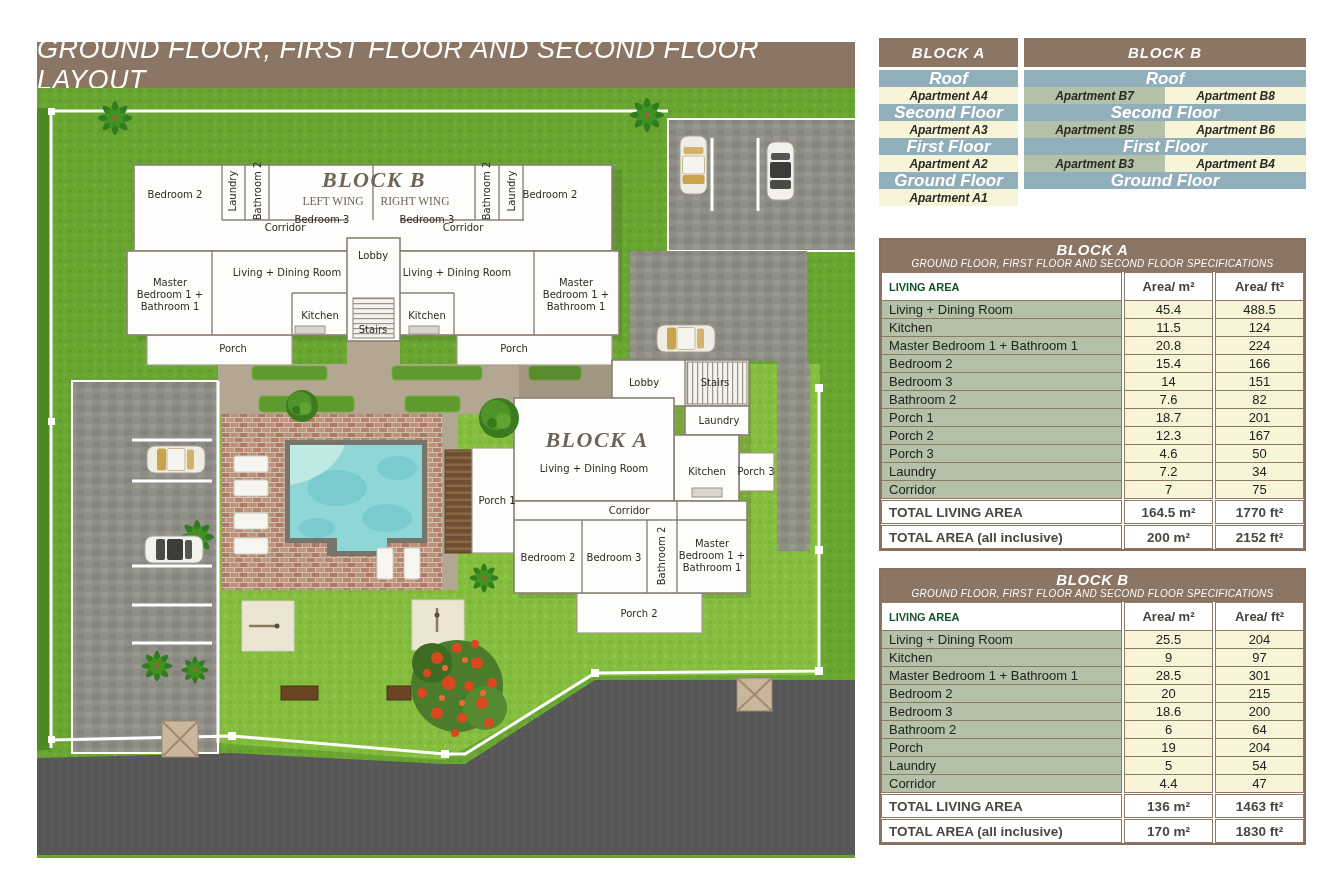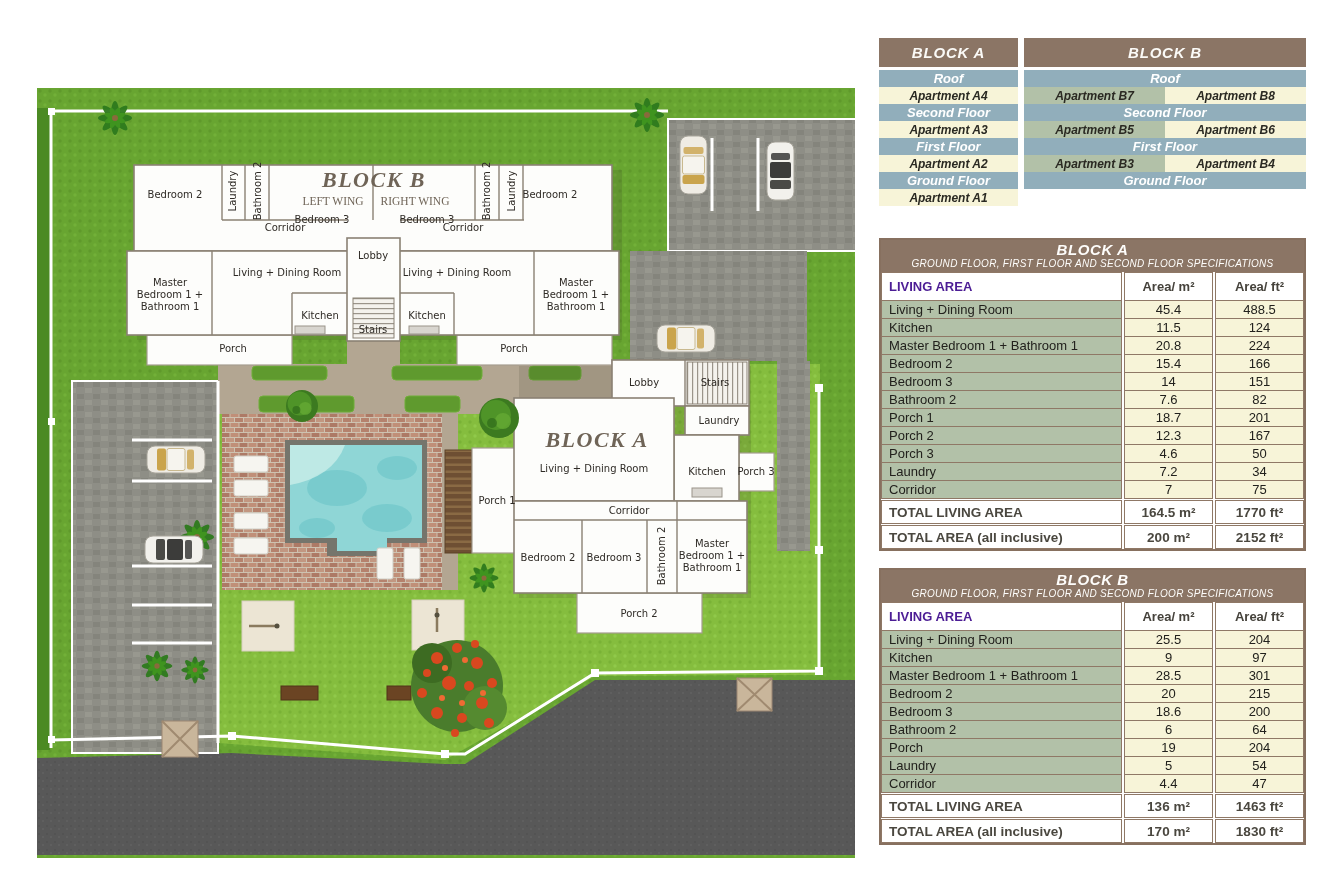--- a/index.html
+++ b/index.html
@@ -22,53 +22,54 @@
   
   .floors{position:absolute;left:879px;top:38px;width:427px;display:flex;gap:6px;}
   .fcol{display:flex;flex-direction:column;}
   .fcol.a{width:139px;}
   .fcol.b{flex:1;}
   .fhdr{height:29px;background:#8b7565;color:#fbfaf7;font-style:italic;font-weight:bold;
         font-size:15px;display:flex;align-items:center;justify-content:center;letter-spacing:.8px;}
   .fgrp{}
   .fgrp.first{margin-top:3px;}
   .fbar{height:17px;background:#91aebb;color:#fff;font-style:italic;font-weight:bold;
-        font-size:13px;display:flex;align-items:center;justify-content:center;}
+        font-size:17px;display:flex;align-items:center;justify-content:center;}
   .fapts{display:flex;border-radius:8px;}
   .fapt{height:17px;flex:1;display:flex;align-items:center;justify-content:center;
         font-style:italic;font-weight:600;font-size:12px;color:#2a2922;}
   .cream{background:#f7f4d8;}
   .sage{background:#b2c1a8;}
   
   .spec{position:absolute;left:879px;width:427px;border:2px solid #87705f;background:#fff;
         box-sizing:border-box;}
   .sphdr{background:#8b7565;color:#fefdfb;text-align:center;padding:2px 0 3px;}
   .spt{font-style:italic;font-weight:bold;font-size:15px;line-height:16px;letter-spacing:.6px;}
   .sps{font-style:italic;font-size:10px;line-height:11px;letter-spacing:.3px;}
   .scolh{display:flex;gap:2px;background:#fff;}
   .scell{box-sizing:border-box;border:1px solid #8f7866;display:flex;align-items:center;}
   .c0{width:241px;padding-left:7px;}
   .c1{width:89px;justify-content:center;}
   .c2{flex:1;justify-content:center;}
   .scolh .scell{height:29px;background:#fff;font-weight:bold;}
-  .scolh .c0{font-size:13px;color:#4c1d95;}
+  .scolh .c0{font-size:11px;color:#14532d;}
   .scolh .c1,.scolh .c2{font-size:13px;color:#45423b;}
   .srows{display:flex;flex-direction:column;}
   .srow{display:flex;gap:2px;margin-top:-1px;}
   .srow .scell{height:19px;font-size:13px;color:#22211d;}
   .srow .c0{background:#b2c1a8;}
   .srow .c1,.srow .c2{background:#f7f4d8;}
   .totals .srow{margin-top:1px;}
   .totals .srow .scell{height:24px;background:#fff;font-weight:bold;color:#4a473f;font-size:13.5px;}
 </style>
 </head>
 <body>
 
 <div class="page">
 
+  <div class="titlebar">GROUND FLOOR, FIRST FLOOR AND SECOND FLOOR LAYOUT</div>
 
   <div class="plan">
     <svg width="818" height="770" viewBox="0 0 818 770">
       <defs>
         <pattern id="gO" width="10" height="10" patternUnits="userSpaceOnUse">
           <rect width="10" height="10" fill="#68a531"></rect>
           <circle cx="3" cy="3" r="1.7" fill="#5f992b"></circle>
             <circle cx="8" cy="7" r="1.7" fill="#72b038"></circle>
         </pattern>
         <pattern id="gI" width="10" height="10" patternUnits="userSpaceOnUse">

